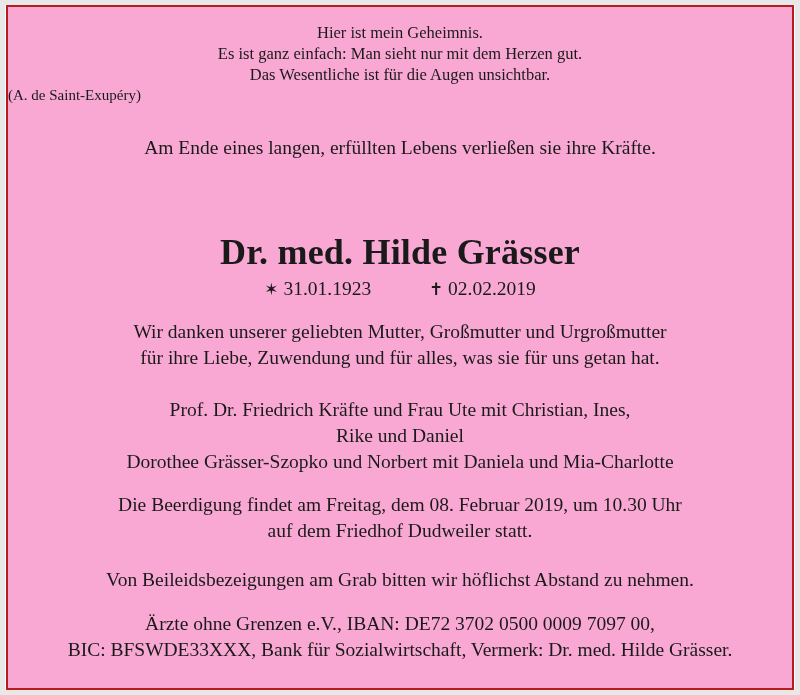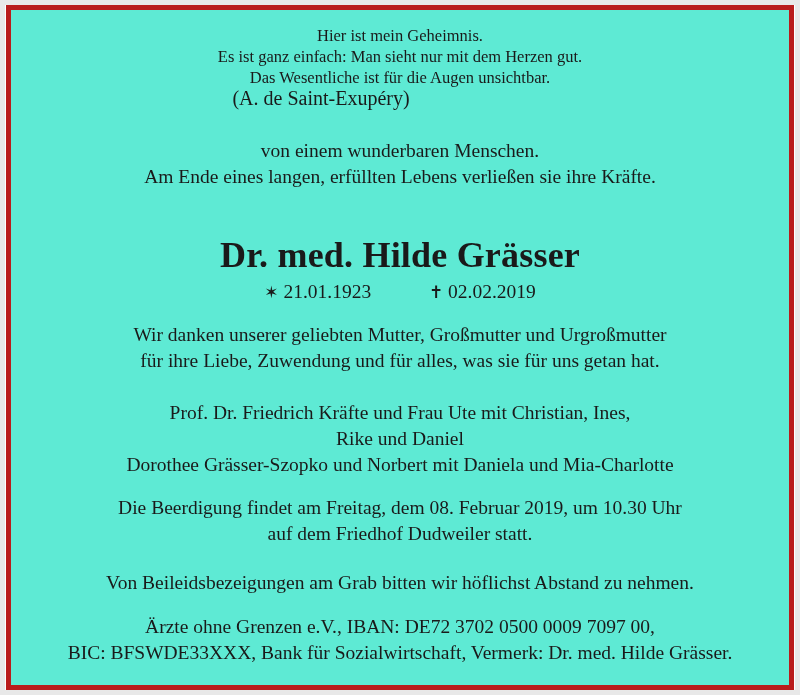--- a/index.html
+++ b/index.html
@@ -1,38 +1,38 @@
 <!DOCTYPE html>
 <html><head>
   <meta charset="utf-8">
   <style>
     html, body { margin: 0; padding: 0; background: #ffffff; }
     body { width: 800px; height: 695px; position: relative; overflow: hidden; }
     .frame {
       position: absolute;
       left: 6px; top: 5px; right: 6px; bottom: 5px;
-      border: 5px solid #b91c1c;
+      border: 2px solid #b91c1c;
       box-sizing: border-box;
-      background: #5eead4;
+      background: #f9a8d4;
     }
     .outer {
       position: absolute; inset: 0;
       border: 5px solid #e8e8e8;
       box-sizing: border-box;
       pointer-events: none;
     }
     .content {
       position: absolute; left: 0; right: 0; top: 0;
       font-family: "Liberation Serif", "DejaVu Serif", serif;
       color: #1a1a1a;
       text-align: center;
     }
     .line { display: block; white-space: nowrap; }
     .quote { position: absolute; left: 0; right: 0; top: 15px; font-size: 16.5px; line-height: 21px; }
-    .quote .author { text-align: center; padding-right: 158px; font-size: 20px; }
+    .quote .author { text-align: left; padding-right: 158px; font-size: 15px; }
     .intro { position: absolute; left: 0; right: 0; top: 128px; font-size: 19.5px; line-height: 26px; }
     .name { position: absolute; left: 0; right: 0; top: 225px; font-size: 36px; font-weight: bold; line-height: 40px; letter-spacing: 0.2px; }
     .dates { position: absolute; left: 0; right: 0; top: 270px; font-size: 19.5px; line-height: 24px; }
     .dates span.gap { display: inline-block; width: 48px; }
     .dates .sym { font-size: 17px; }
     .thanks { position: absolute; left: 0; right: 0; top: 312px; font-size: 19.5px; line-height: 26px; font-family: Liberation Serif, serif; }
     .family { position: absolute; left: 0; right: 0; top: 390px; font-size: 19.5px; line-height: 26px; }
     .funeral { position: absolute; left: 0; right: 0; top: 485px; font-size: 19.5px; line-height: 26px; }
     .condol { position: absolute; left: 0; right: 0; top: 560px; font-size: 19.5px; line-height: 26px; }
     .donation { position: absolute; left: 0; right: 0; top: 604px; font-size: 19.5px; line-height: 26px; }
@@ -45,29 +45,28 @@
   <div class="content">
 
     <div class="quote">
       <span class="line">Hier ist mein Geheimnis.</span>
       <span class="line">Es ist ganz einfach: Man sieht nur mit dem Herzen gut.</span>
       <span class="line">Das Wesentliche ist für die Augen unsichtbar.</span>
       <span class="line author">(A. de Saint-Exupéry)</span>
     </div>
 
     <div class="intro">
-      <span class="line">von einem wunderbaren Menschen.</span>
       <span class="line">Am Ende eines langen, erfüllten Lebens verließen sie ihre Kräfte.</span>
     </div>
 
     <div class="name">Dr. med. Hilde Grässer</div>
 
     <div class="dates">
       <span class="sym">✶</span>
-      <span>21.01.1923</span>
+      <span>31.01.1923</span>
       <span class="gap"></span>
       <span class="sym">✝</span>
       <span>02.02.2019</span>
     </div>
 
     <div class="thanks">
       <span class="line">Wir danken unserer geliebten Mutter, Großmutter und Urgroßmutter</span>
       <span class="line">für ihre Liebe, Zuwendung und für alles, was sie für uns getan hat.</span>
     </div>
 

